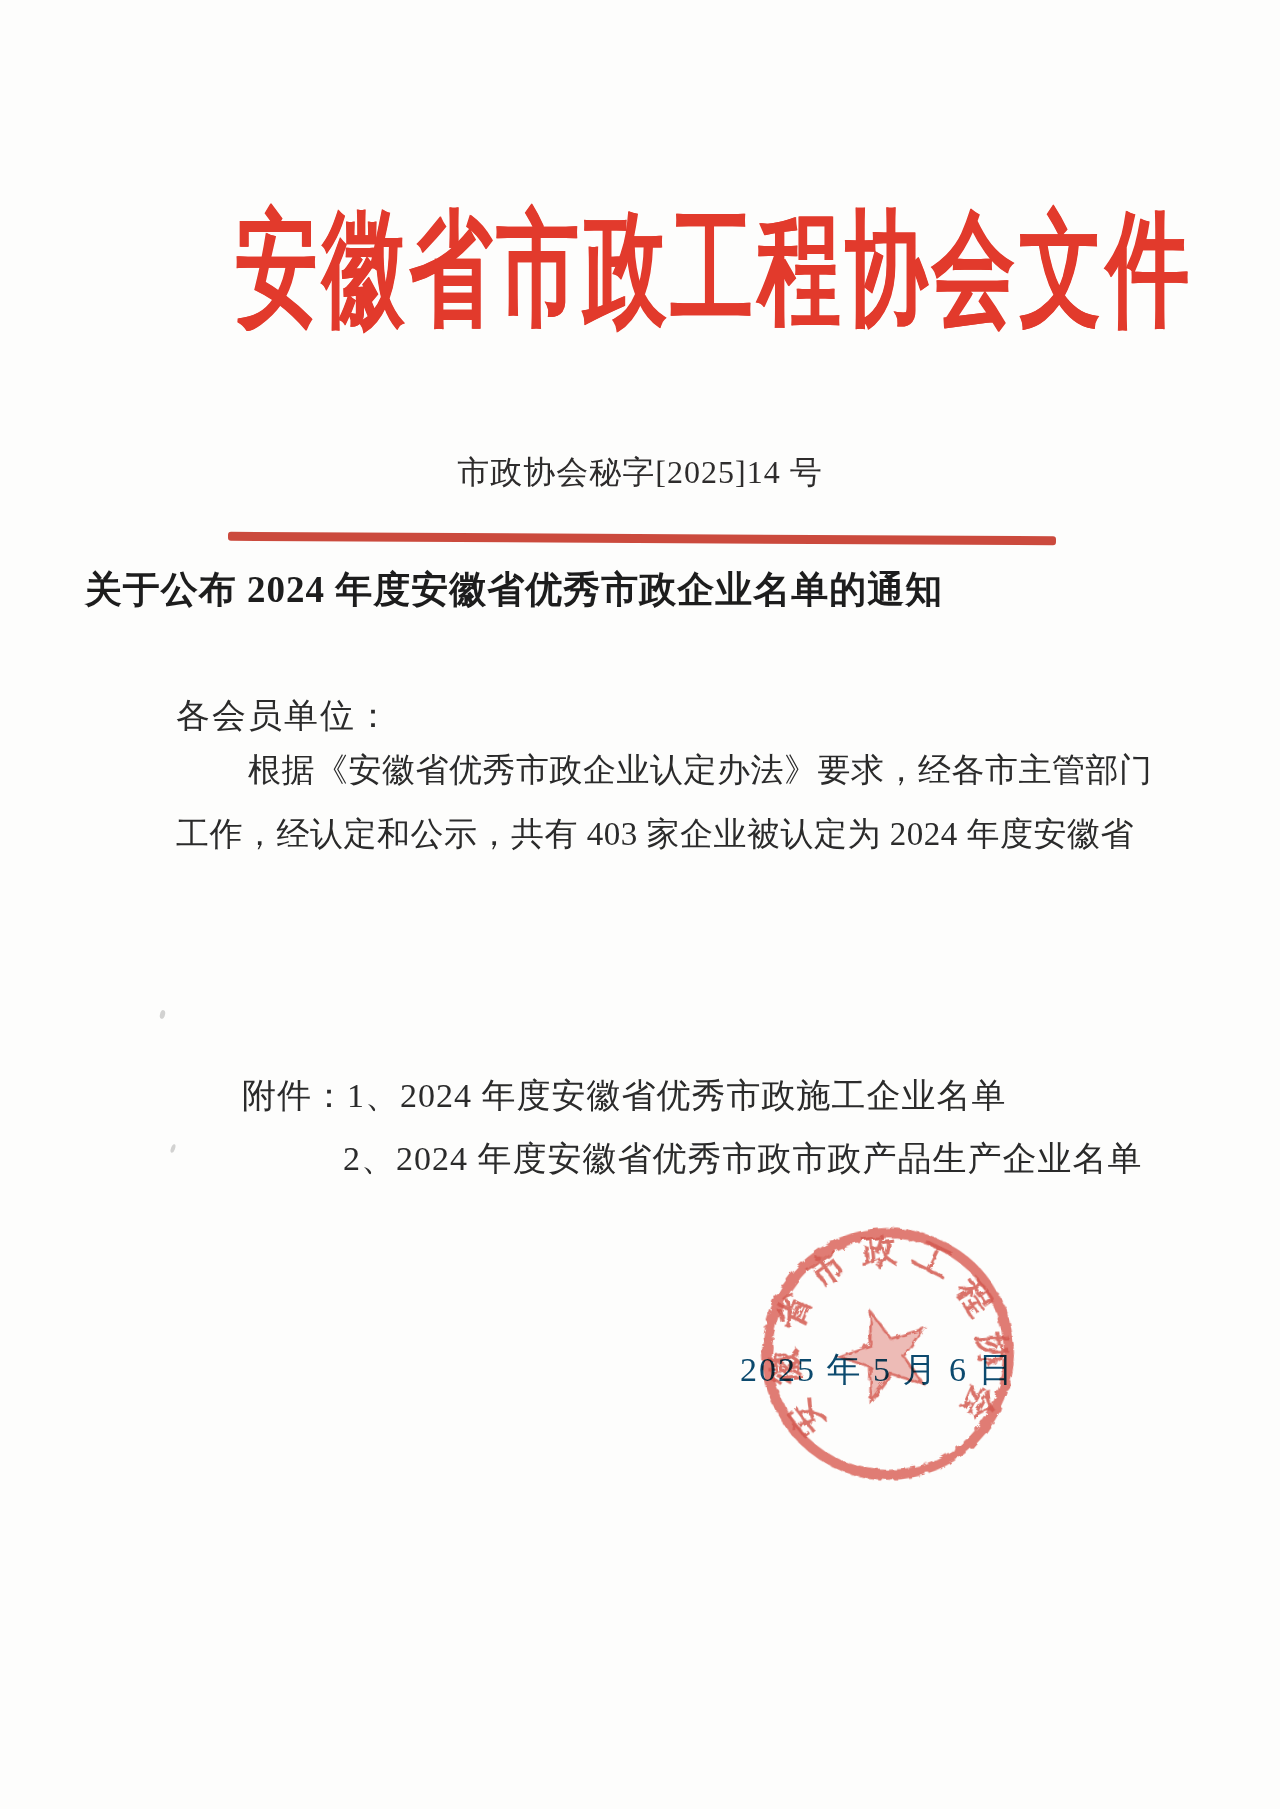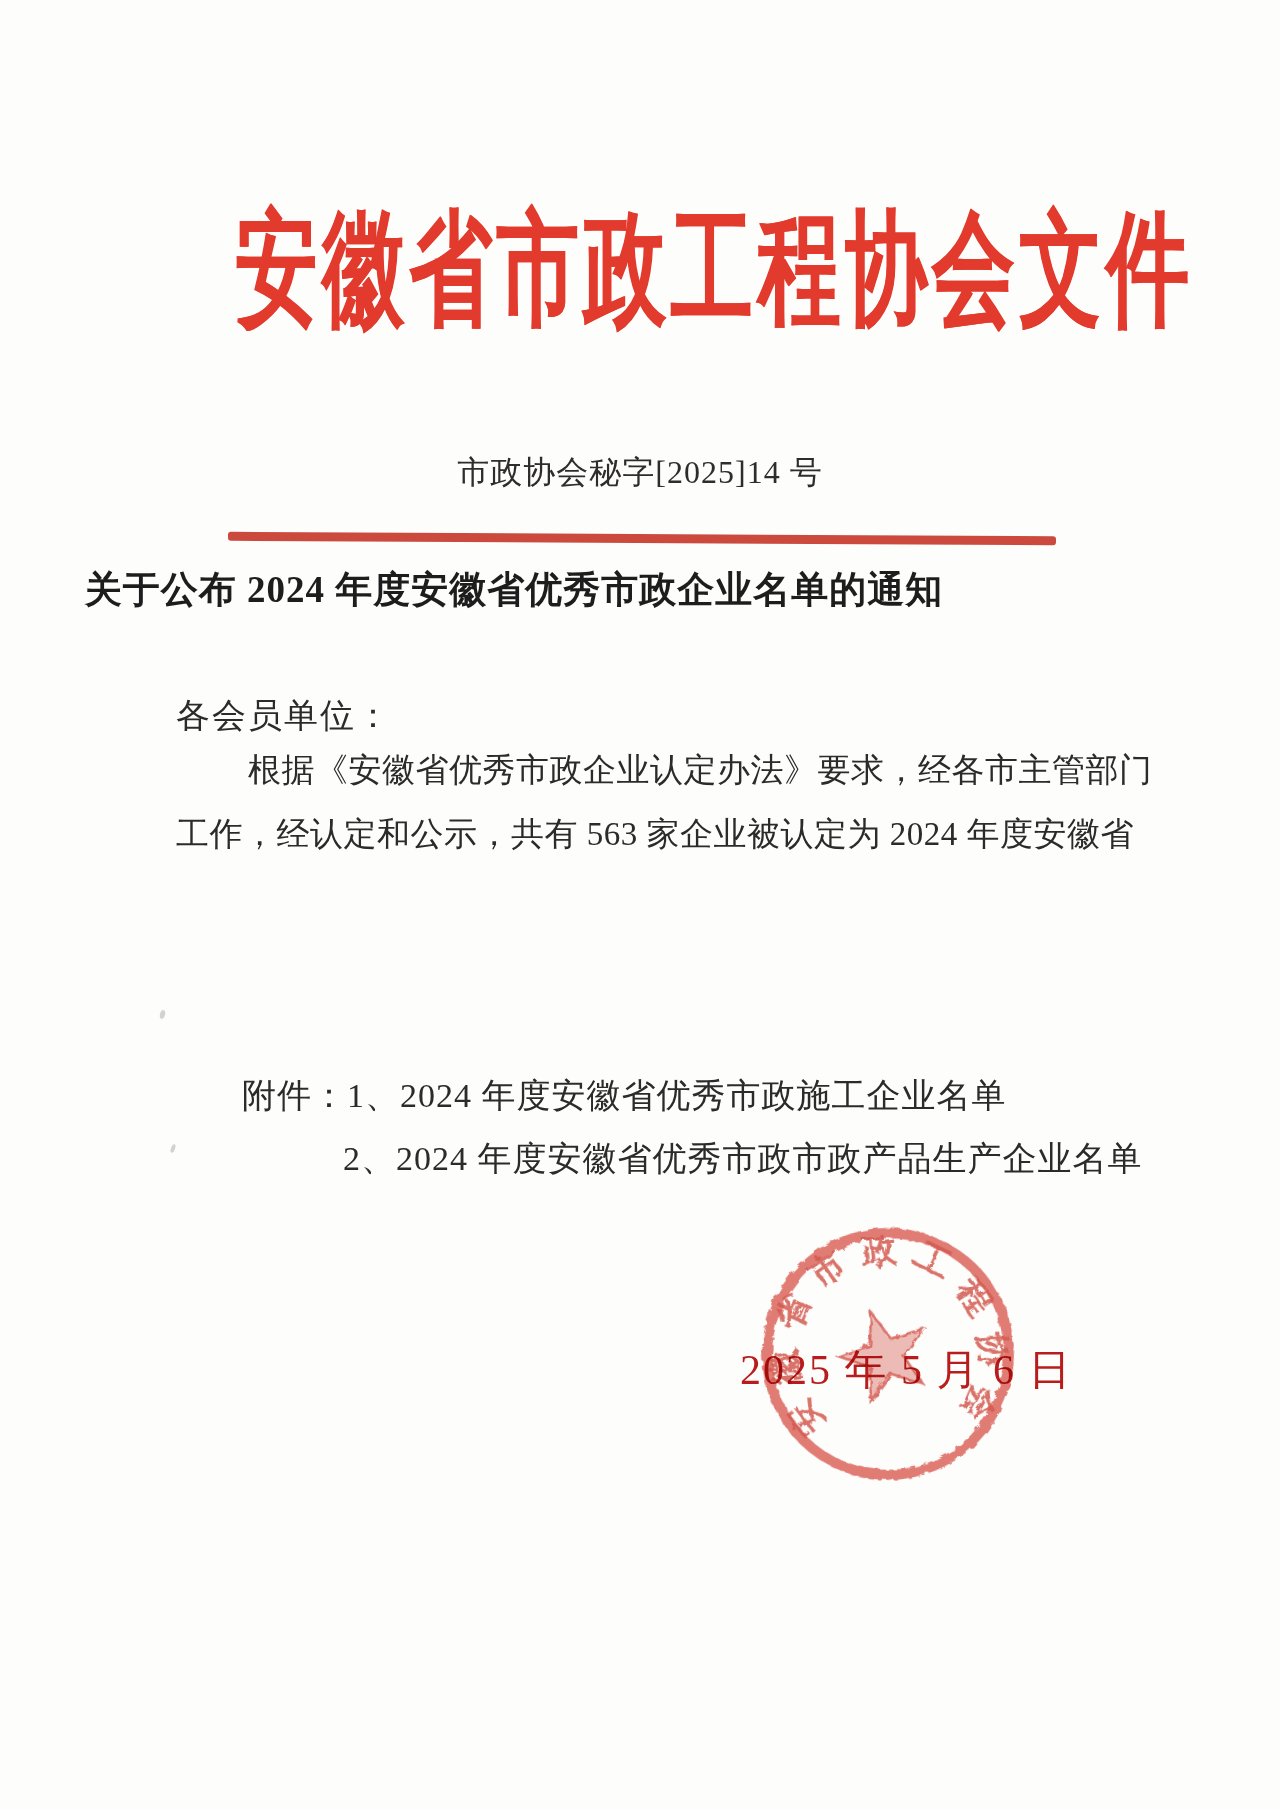--- a/index.html
+++ b/index.html
@@ -78,23 +78,23 @@
   .attach-line {
     font-size: 34px; line-height: 38px;
     letter-spacing: 1px;
     white-space: nowrap;
   }
   .attach-1 { top: 1077px; left: 242px; }
   .attach-2 { top: 1140px; left: 343px; }
 
   .doc-date {
     top: 1350px; left: 740px;
-    font-size: 42px; line-height: 40px;
+    font-size: 34px; line-height: 40px;
     letter-spacing: 2px;
-    color: #b91c1c;
+    color: #0c4a6e;
     z-index: 1;
   }
 
   
   .seal {
     top: 1225px; left: 759px;
     width: 258px; height: 258px;
     z-index: 2;
     mix-blend-mode: multiply;
     opacity: 0.88;
@@ -119,21 +119,21 @@
 <div class="abs doc-number">市政协会秘字[2025]14 号</div>
 
 <div class="abs red-rule" style="background:#cb4a3d;"></div>
 
 <div class="abs notice-title">关于公布 2024 年度安徽省优秀市政企业名单的通知</div>
 
 <div class="abs salutation">各会员单位：</div>
 
 <div class="abs paragraph">
   <div class="para-line indent">根据《安徽省优秀市政企业认定办法》要求，经各市主管部门</div>
-  <div class="para-line">工作，经认定和公示，共有 563 家企业被认定为 2024 年度安徽省</div>
+  <div class="para-line">工作，经认定和公示，共有 403 家企业被认定为 2024 年度安徽省</div>
 </div>
 
 <div class="abs attach-line attach-1">附件：1、2024 年度安徽省优秀市政施工企业名单</div>
 <div class="abs attach-line attach-2">2、2024 年度安徽省优秀市政市政产品生产企业名单</div>
 
 <div class="abs doc-date">2025 年 5 月 6 日</div>
 
 <svg class="abs seal" viewBox="0 0 254 254" xmlns="http://www.w3.org/2000/svg">
   <defs>
     <filter id="stampRough" x="-15%" y="-15%" width="130%" height="130%">

